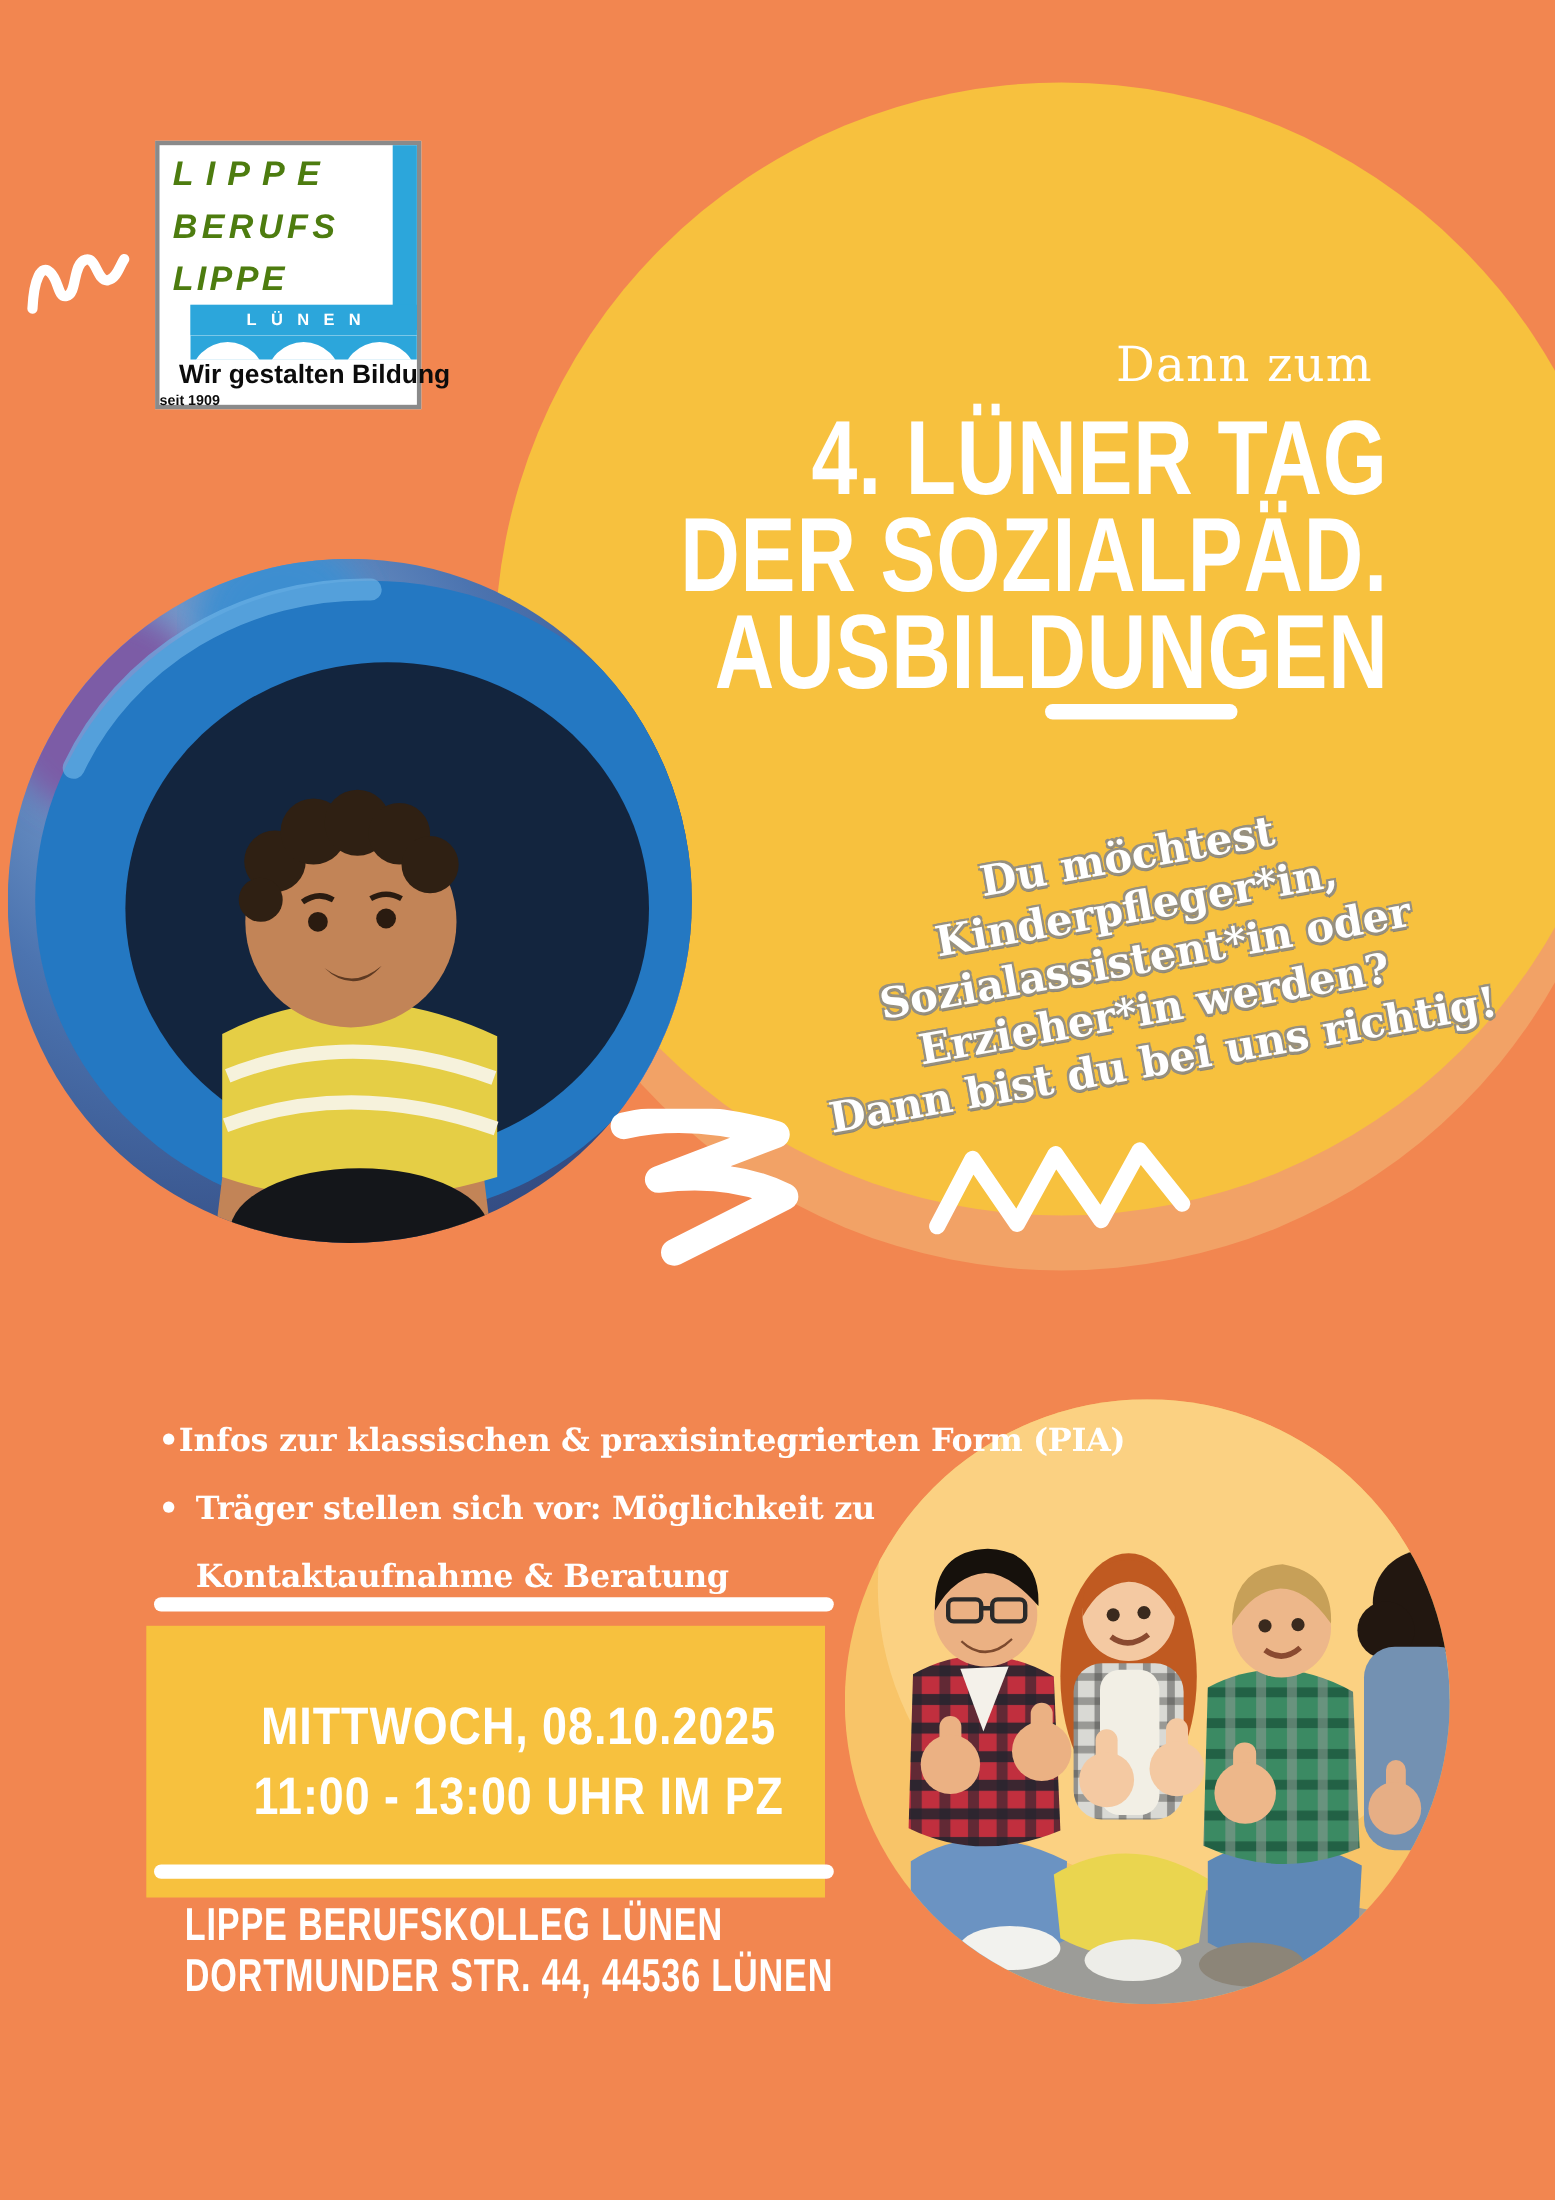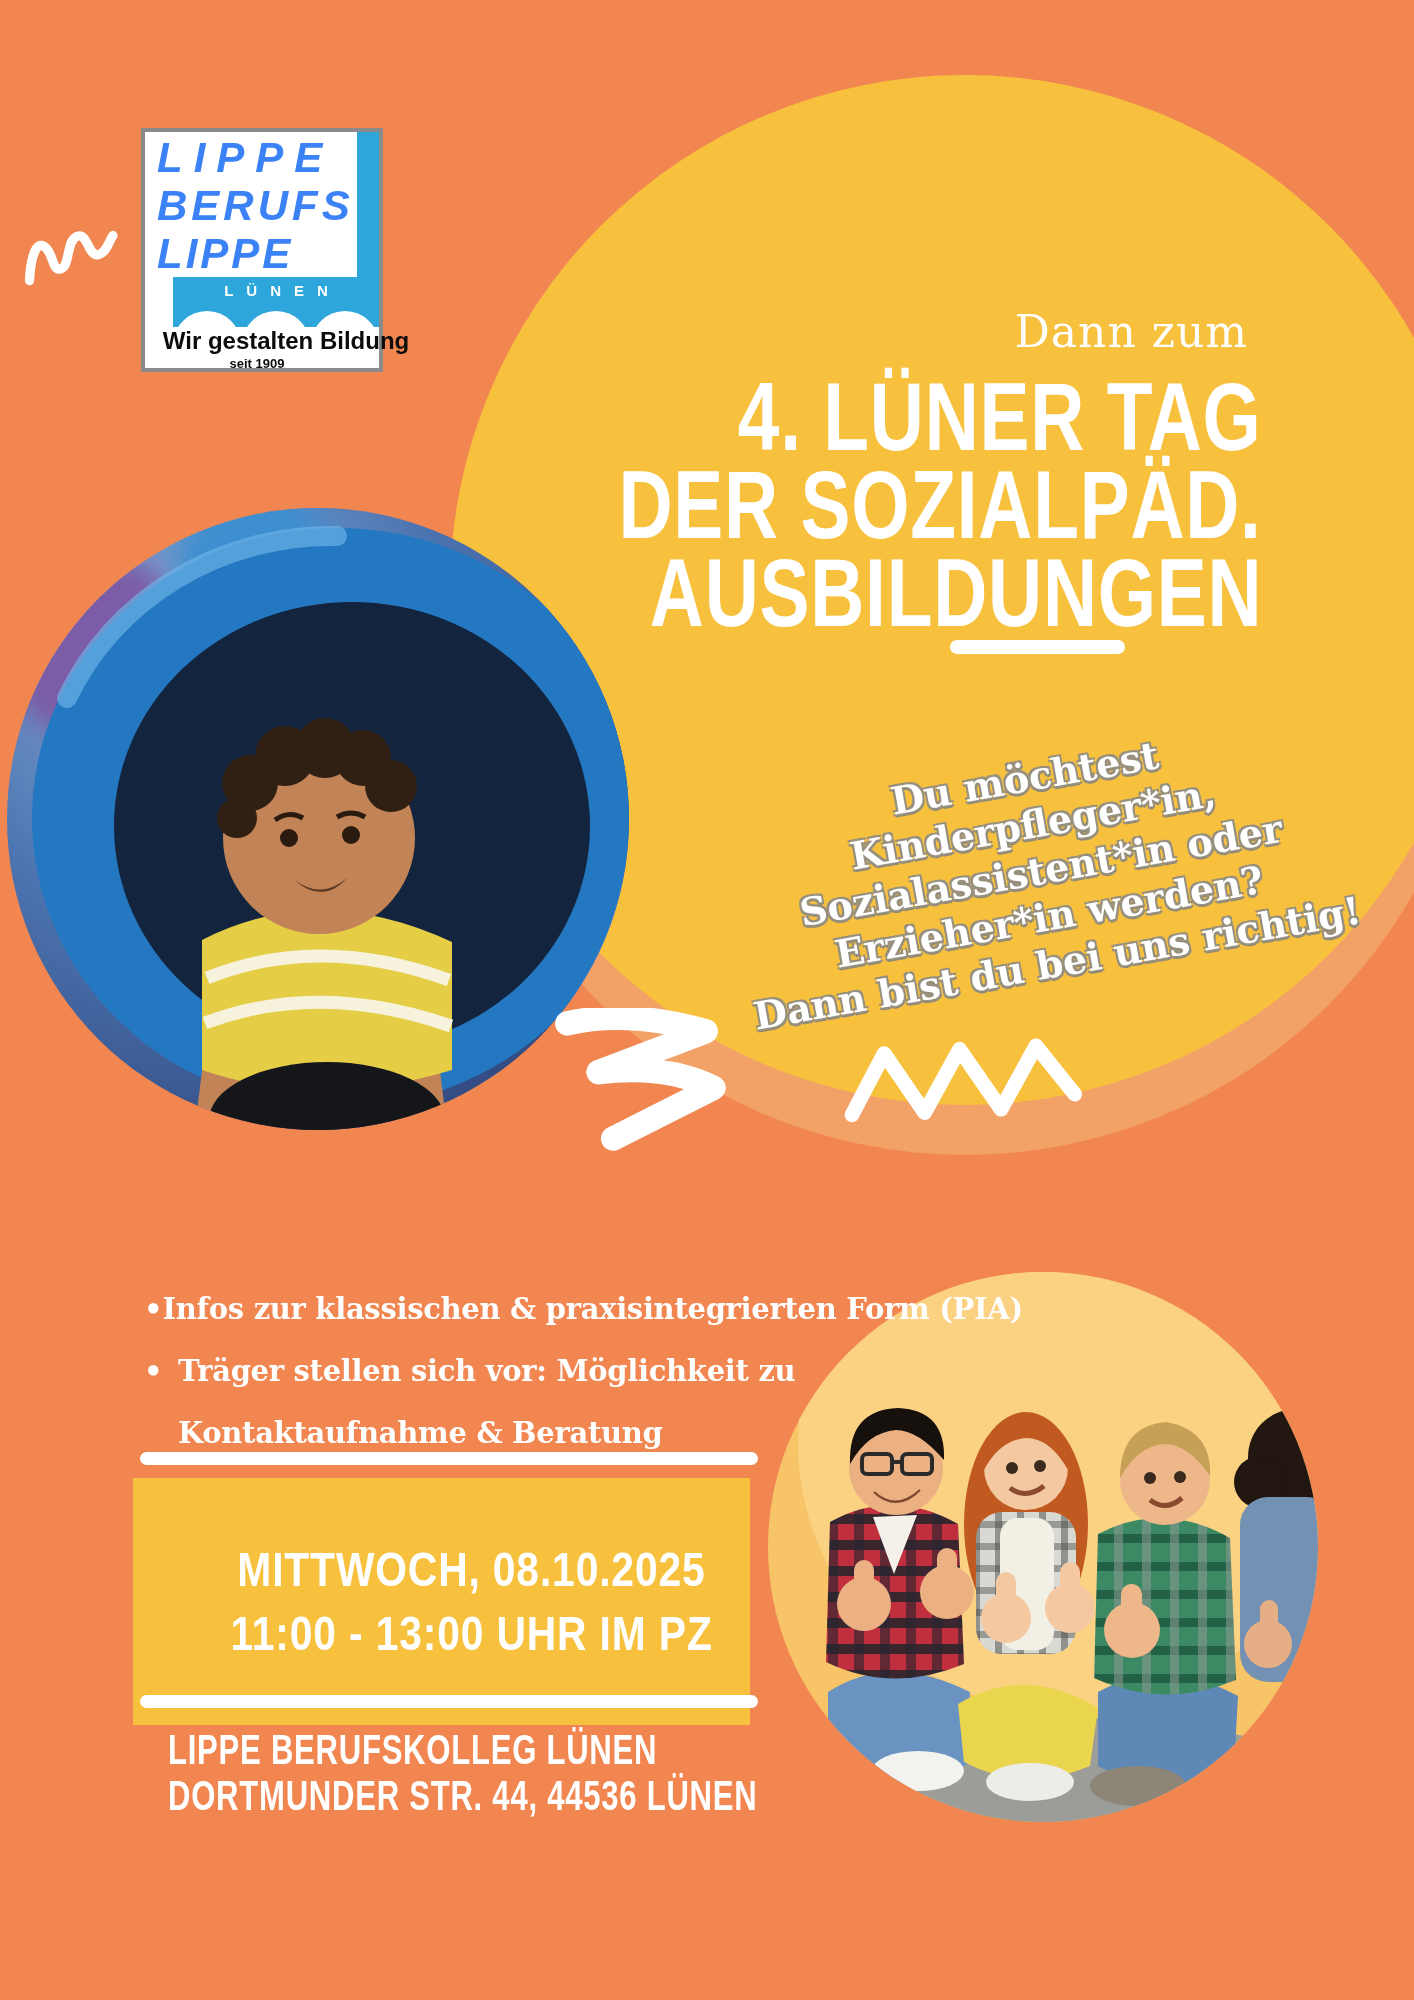--- a/index.html
+++ b/index.html
@@ -17,31 +17,31 @@
   .child-circle{left:7px;top:508px;width:622px;height:622px;}
   .group-circle{left:768px;top:1272px;width:550px;height:550px;}
   .photo-circle svg{display:block;width:100%;height:100%;}
 
   
   .logo{left:141px;top:128px;width:242px;height:244px;background:#fff;
         border:4px solid #8a8a8a;box-sizing:border-box;z-index:7;}
   .logo-inner{position:relative;width:100%;height:100%;}
   .logo-strip{position:absolute;right:0;top:0;width:22px;height:168px;background:#2CA6DB;}
   .logo-row{position:absolute;left:12px;width:210px;height:48px;
-            font-style:italic;font-weight:bold;color:#3b82f6;font-size:42px;line-height:48px;}
+            font-style:italic;font-weight:bold;color:#4d7c0f;font-size:31px;line-height:48px;}
   .lr1{top:2px;letter-spacing:11px;}
   .lr2{top:50px;letter-spacing:4px;}
   .lr3{top:98px;letter-spacing:3px;}
   .logo-bar{position:absolute;left:28px;top:145px;width:206px;height:28px;background:#2CA6DB;
             color:#fff;font-weight:bold;font-size:15px;line-height:28px;text-align:center;
             letter-spacing:13px;text-indent:13px;}
   .logo-wave{position:absolute;left:28px;top:173px;width:206px;height:22px;}
   .logo-tagline{position:absolute;left:0;top:195px;width:282px;text-align:center;
                 font-weight:bold;font-size:24px;color:#0c0c0c;}
-  .logo-since{position:absolute;left:0;top:224px;width:224px;text-align:center;
+  .logo-since{position:absolute;left:0;top:224px;width:224px;text-align:left;
               font-weight:bold;font-size:13px;color:#0c0c0c;}
 
   
   .kicker{right:166px;top:306px;color:#fff;z-index:5;
           font-family:"DejaVu Serif",serif;font-size:44px;letter-spacing:1px;}
   .title{right:152px;top:373px;width:900px;text-align:right;z-index:5;color:#fff;}
   .title-line{height:88px;line-height:88px;white-space:nowrap;}
   .title-line span{display:inline-block;transform:scaleX(0.78);transform-origin:100% 50%;
           font-weight:bold;font-size:96px;letter-spacing:1px;}
   .underline{left:950px;top:640px;width:175px;height:14px;background:#fff;border-radius:7px;z-index:5;}

